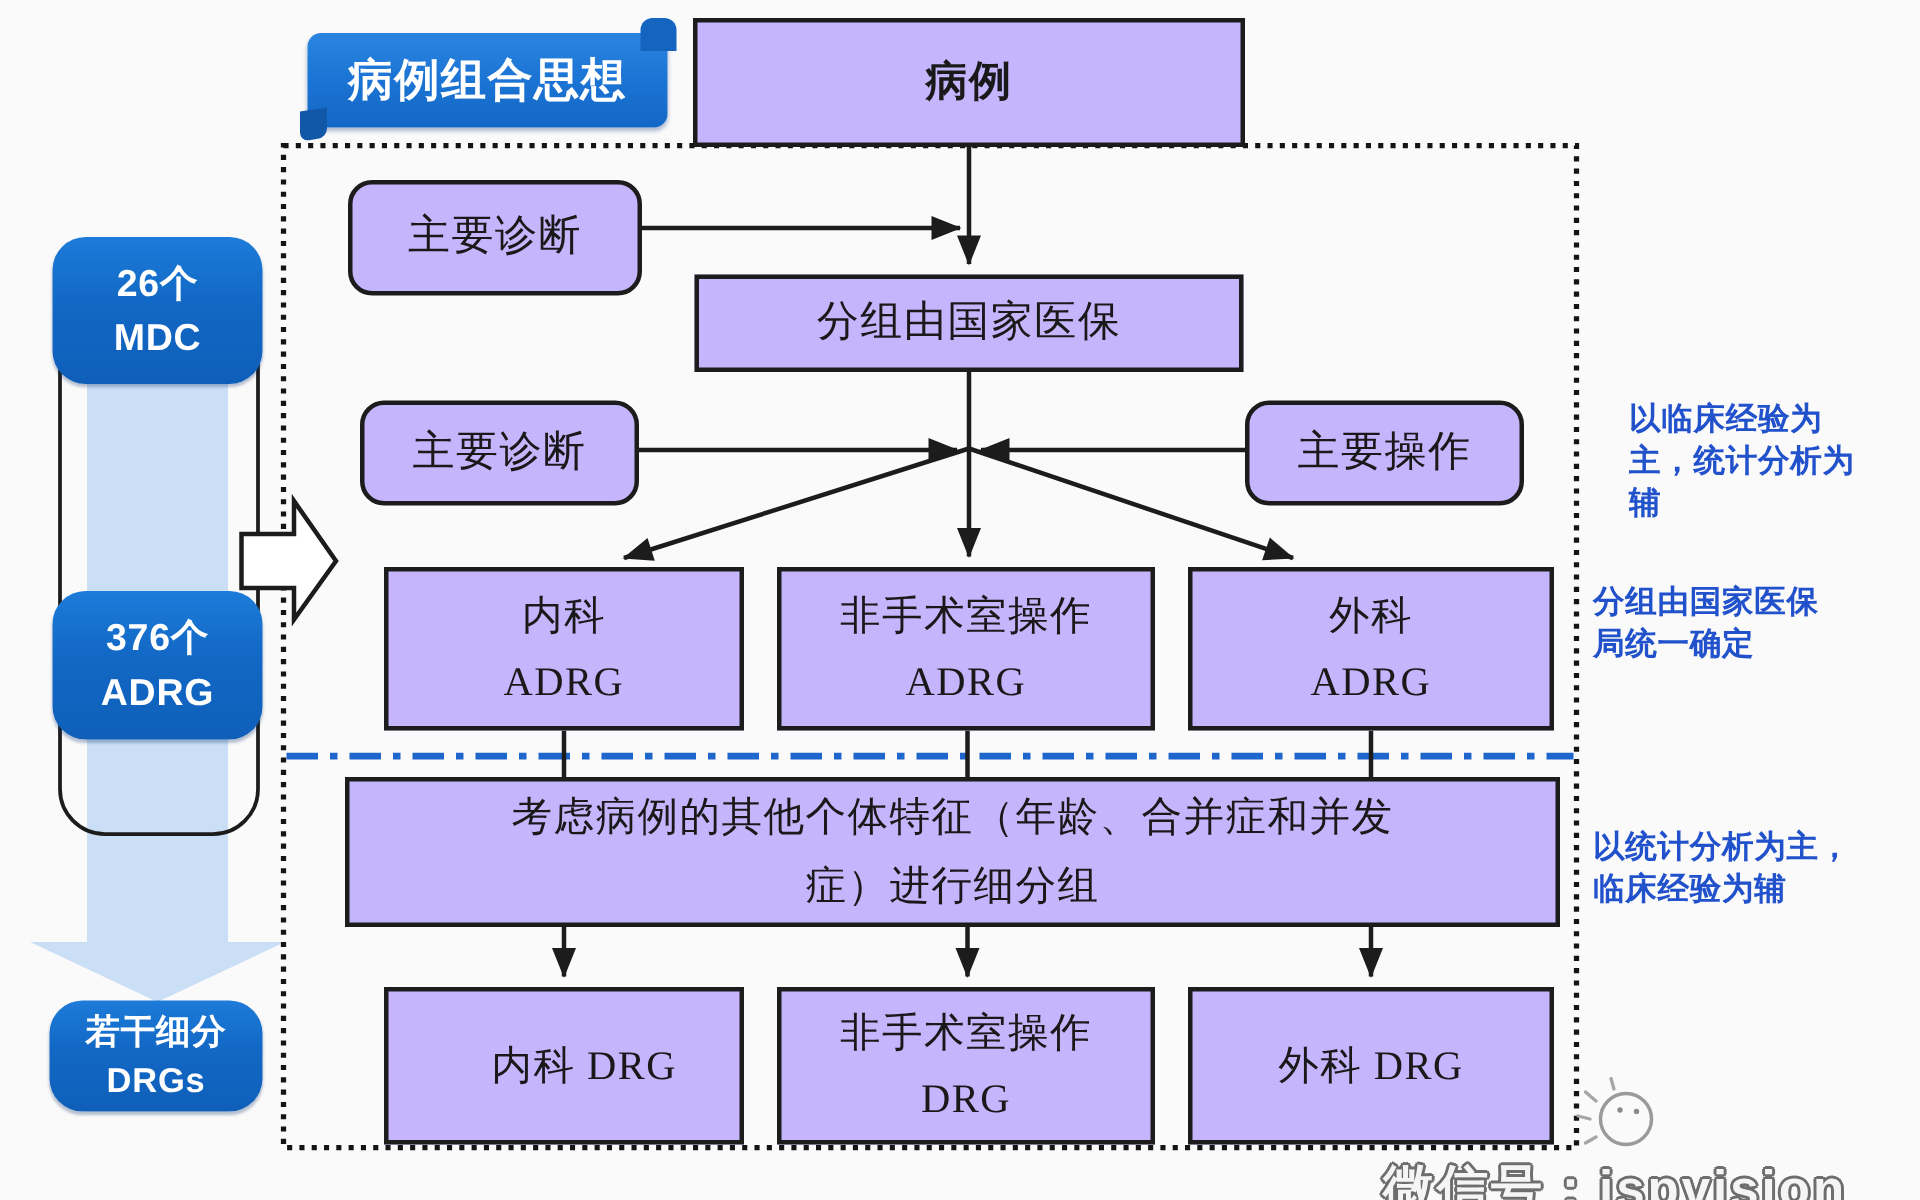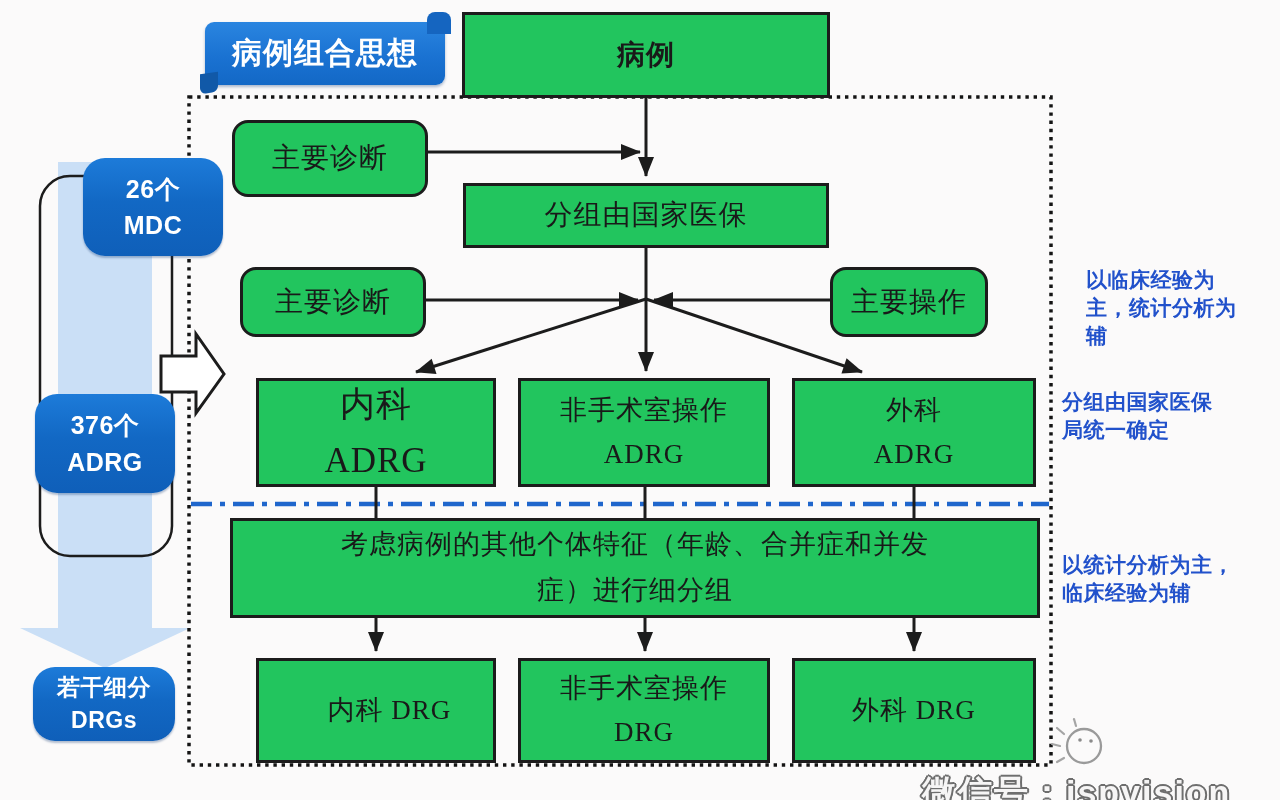--- a/index.html
+++ b/index.html
@@ -10,41 +10,41 @@
     position: relative;
     overflow: hidden;
   }
   #canvas { position: absolute; inset: 0; width: 1280px; height: 800px; }
 
   svg.layer { position: absolute; left: 0; top: 0; z-index: 1; }
 
   
   .fbox {
     position: absolute;
-    background: #22c55e;
+    background: #c4b5fd;
     border: 3px solid #1c1c1c;
     display: flex;
     align-items: center;
     justify-content: center;
     text-align: center;
     font-family: "Liberation Serif", "DejaVu Serif", serif;
     color: #191919;
     z-index: 2;
     white-space: pre-line;
     letter-spacing: 1px;
     line-height: 1.6;
   }
   .rounded { border-radius: 16px; }
 
   .case-box      { left: 462px; top: 12px;  width: 368px; height: 86px; font-size: 28px; font-weight: 700; }
   .diag-top      { left: 232px; top: 120px; width: 196px; height: 77px; font-size: 28px; }
   .mdc-class     { left: 463px; top: 183px; width: 366px; height: 65px; font-size: 28px; }
   .diag-mid      { left: 240px; top: 267px; width: 186px; height: 70px; font-size: 28px; }
-  .op-box        { left: 830px; top: 267px; width: 158px; height: 70px; font-size: 28px; }
-  .adrg-1        { left: 256px; top: 378px; width: 240px; height: 109px; font-size: 35px; }
+  .op-box        { left: 830px; top: 267px; width: 186px; height: 70px; font-size: 28px; }
+  .adrg-1        { left: 256px; top: 378px; width: 240px; height: 109px; font-size: 27px; }
   .adrg-2        { left: 518px; top: 378px; width: 252px; height: 109px; font-size: 27px; }
   .adrg-3        { left: 792px; top: 378px; width: 244px; height: 109px; font-size: 27px; }
   .subdiv-box    { left: 230px; top: 518px; width: 810px; height: 100px; font-size: 27px; line-height: 1.7; }
   .drg-1         { left: 256px; top: 658px; width: 240px; height: 105px; font-size: 27px; padding-left: 27px; }
   .drg-2         { left: 518px; top: 658px; width: 252px; height: 105px; font-size: 27px; }
   .drg-3         { left: 792px; top: 658px; width: 244px; height: 105px; font-size: 27px; }
 
   
   .ribbon {
     position: absolute; left: 205px; top: 22px; width: 240px; height: 63px;
@@ -69,21 +69,21 @@
   
   .pill {
     position: absolute;
     background: linear-gradient(180deg, #1d7bd9 0%, #1268c4 45%, #0f5fb9 100%);
     border-radius: 22px;
     display: flex; align-items: center; justify-content: center; text-align: center;
     color: #ffffff; font-weight: 700; line-height: 1.45; letter-spacing: .5px;
     z-index: 3; white-space: pre-line;
     box-shadow: 0 2px 2px rgba(10,50,110,.3);
   }
-  .pill-mdc  { left: 35px; top: 158px; width: 140px; height: 98px; font-size: 25px; margin-left: 48px; }
+  .pill-mdc  { left: 35px; top: 158px; width: 140px; height: 98px; font-size: 25px; }
   .pill-adrg { left: 35px; top: 394px; width: 140px; height: 99px; font-size: 25px; }
   .pill-drgs { left: 33px; top: 667px; width: 142px; height: 74px; font-size: 23px; }
 
   
   .note {
     position: absolute; left: 1062px; width: 205px;
     color: #2151cb; font-weight: 700; font-size: 21px; line-height: 28px;
     white-space: pre-line; z-index: 3; letter-spacing: .5px;
   }
   .note-1 { top: 266px; margin-left: 24px; }

